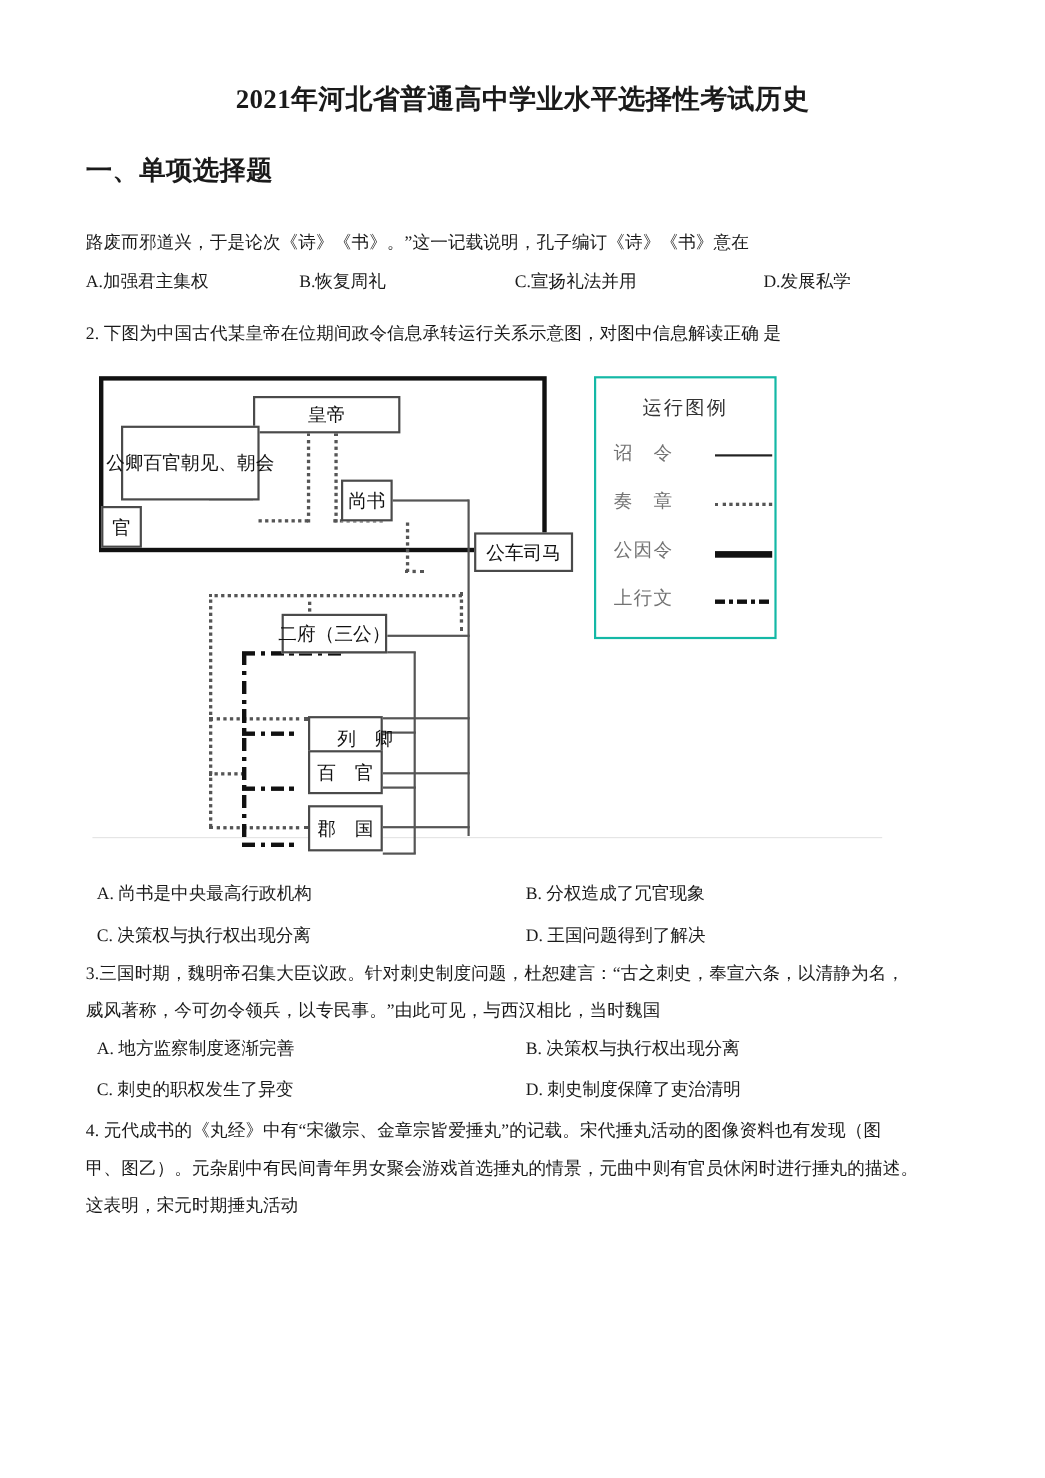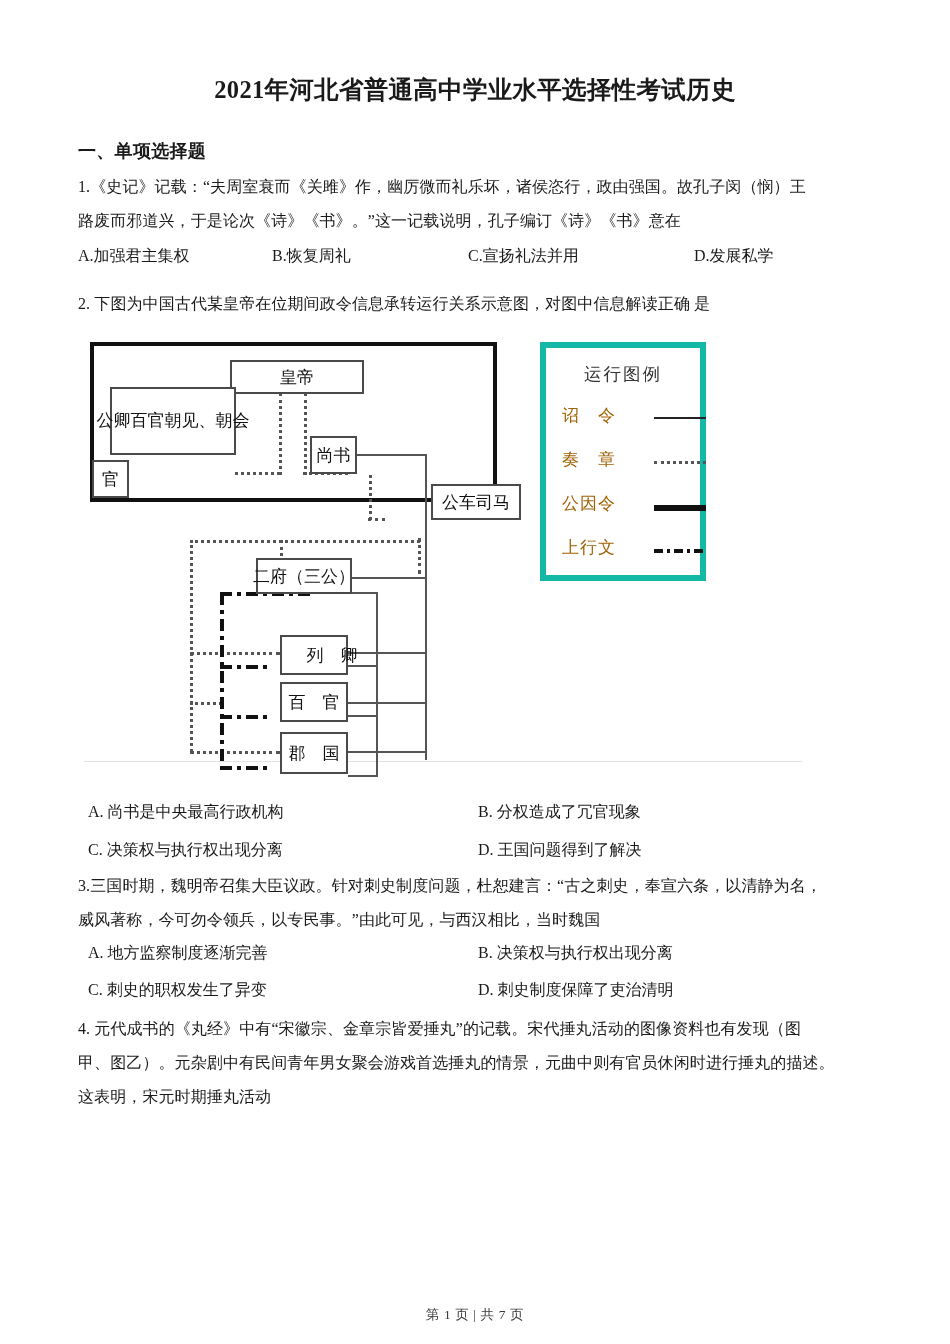--- a/index.html
+++ b/index.html
@@ -28,21 +28,21 @@
     text-align: center;
     font-size: 24.5px;
     font-weight: bold;
     letter-spacing: 0.3px;
     font-family: "Liberation Serif", "DejaVu Serif", serif;
   }
   .section-heading {
     position: absolute;
     left: 78px;
     top: 139px;
-    font-size: 18px;
+    font-size: 24px;
     font-weight: bold;
     letter-spacing: 0.3px;
   }
   .qline {
     position: absolute;
     left: 78px;
     width: 800px;
     font-size: 16px;
     line-height: 20px;
     letter-spacing: 0.1px;
@@ -101,21 +101,21 @@
   .outerbox {
     position: absolute;
     box-sizing: border-box;
     border: 4px solid #111;
     background: transparent;
     z-index: 3;
   }
   .legendbox {
     position: absolute;
     box-sizing: border-box;
-    border: 6px solid #14b8a6;
+    border: 2px solid #14b8a6;
     background: #fff;
     z-index: 6;
   }
   .legend-title {
     position: absolute;
     left: 0; top: 14px;
     width: 100%;
     text-align: center;
     font-size: 17.5px;
     color: #333;
@@ -124,21 +124,21 @@
   .legend-row {
     position: absolute;
     left: 16px;
     width: 150px;
     height: 28px;
   }
   .legend-label {
     position: absolute;
     left: 0; top: 0;
     font-size: 17px;
-    color: #a16207;
+    color: #737373;
     letter-spacing: 1px;
   }
   .legend-sample {
     position: absolute;
     left: 92px;
     top: 13px;
     width: 52px;
   }
   .ls-solid-thin { border-top: 2.5px solid #222; }
   .ls-dotted { border-top: 3px dotted #555; }
@@ -173,21 +173,20 @@
 </style>
 </head>
 <body>
 
 <div class="page">
 
   <div class="doc-title">2021年河北省普通高中学业水平选择性考试历史</div>
 
   <div class="section-heading">一、单项选择题</div>
 
-  <div class="qline" style="top:177px;">1.《史记》记载：“夫周室衰而《关雎》作，幽厉微而礼乐坏，诸侯恣行，政由强国。故孔子闵（悯）王</div>
   <div class="qline" style="top:211px;">路废而邪道兴，于是论次《诗》《书》。”这一记载说明，孔子编订《诗》《书》意在</div>
 
   <div class="opt" style="left:78px; top:246px;">
     <span>A.</span><span>加强君主集权</span>
   </div>
   <div class="opt" style="left:272px; top:246px;">
     <span>B.</span><span>恢复周礼</span>
   </div>
   <div class="opt" style="left:468px; top:246px;">
     <span>C.</span><span>宣扬礼法并用</span>
@@ -271,21 +270,21 @@
     </div>
 
     <div class="dbox" style="left:303px; top:152px; width:90px; height:36px;margin-left:48px;">
       <span>公车司马</span>
     </div>
 
     <div class="dbox" style="left:176px; top:226px; width:96px; height:36px;">
       <span>二府（三公）</span>
     </div>
 
-    <div class="dbox" style="left:200px; top:303px; width:68px; height:40px;padding-left:36px;">
+    <div class="dbox" style="left:200px; top:319px; width:68px; height:40px;padding-left:36px;">
       <span>列　卿</span>
     </div>
 
     <div class="dbox" style="left:200px; top:350px; width:68px; height:40px;text-align:center;">
       <span>百　官</span>
     </div>
 
     <div class="dbox" style="left:200px; top:400px; width:68px; height:42px;">
       <span>郡　国</span>
     </div>
@@ -343,15 +342,14 @@
     <span>C.</span>&nbsp;<span>刺史的职权发生了异变</span>
   </div>
   <div class="opt" style="left:478px; top:980px;">
     <span>D.</span>&nbsp;<span>刺史制度保障了吏治清明</span>
   </div>
 
   <div class="qline" style="top:1019px;">4. 元代成书的《丸经》中有“宋徽宗、金章宗皆爱捶丸”的记载。宋代捶丸活动的图像资料也有发现（图</div>
   <div class="qline" style="top:1087px;">这表明，宋元时期捶丸活动</div>
   <div class="qline" style="top:1053px;">甲、图乙）。元杂剧中有民间青年男女聚会游戏首选捶丸的情景，元曲中则有官员休闲时进行捶丸的描述。</div>
 
-  <div class="footer">第 1 页 | 共 7 页</div>
 
 </div>
 
 </body></html>

